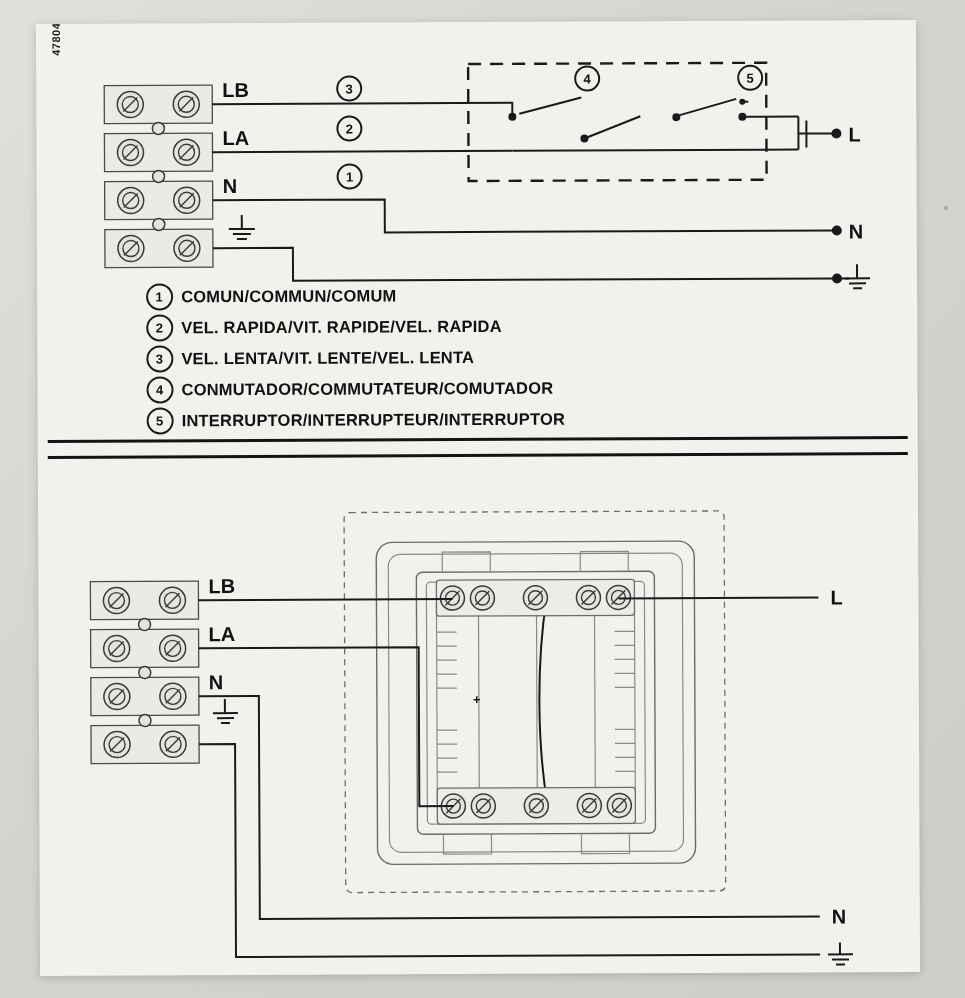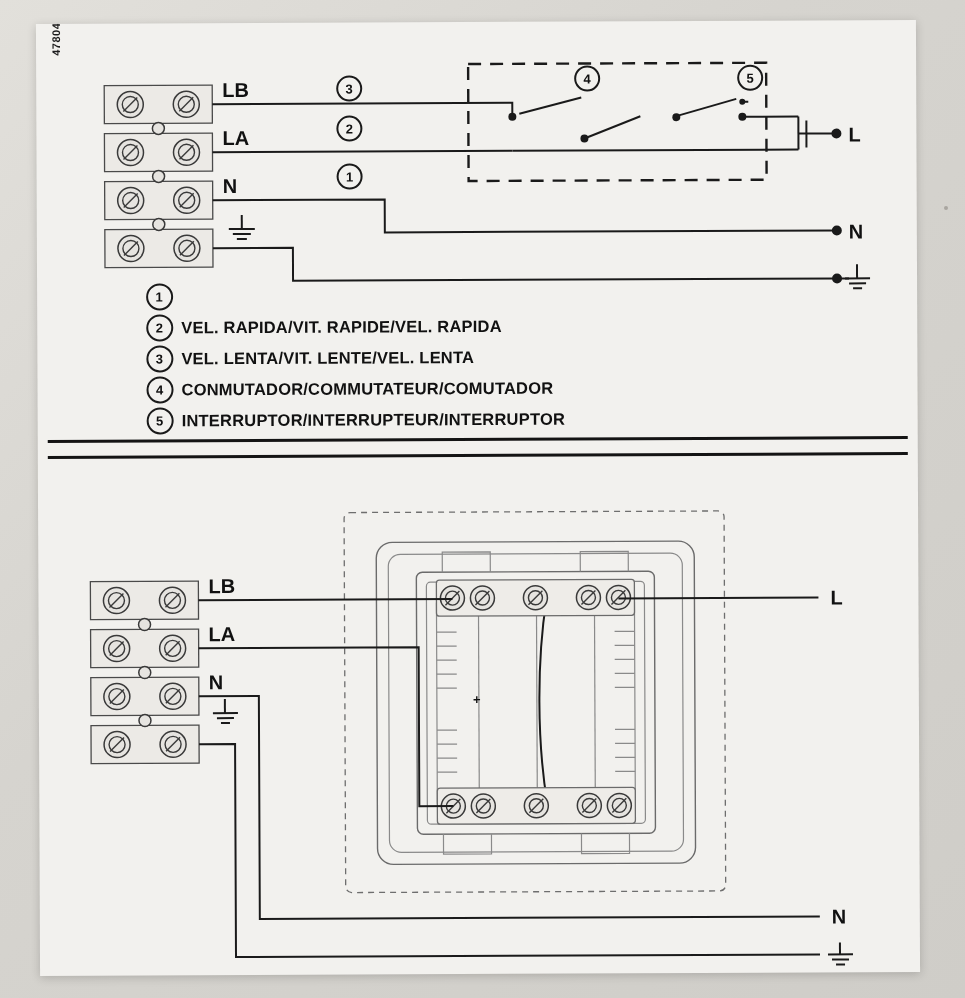--- a/index.html
+++ b/index.html
@@ -278,20 +278,21 @@
           <line class="wire" x1="816" y1="268" x2="825" y2="268"></line>
         </g>
         <path class="wire" d="M800 258 L812 258"></path>
       </svg>
 
       <div class="legend">
         <div class="legend-row">
           <div class="legend-num">
               <span class="circ">1</span>
             </div>
+          <div class="legend-text">COMUN/COMMUN/COMUM</div>
         </div>
         <div class="legend-row">
           <div class="legend-num">
               <span class="circ">2</span>
             </div>
           <div class="legend-text">VEL. RAPIDA/VIT. RAPIDE/VEL. RAPIDA</div>
         </div>
         <div class="legend-row">
           <div class="legend-num">
               <span class="circ">3</span>

